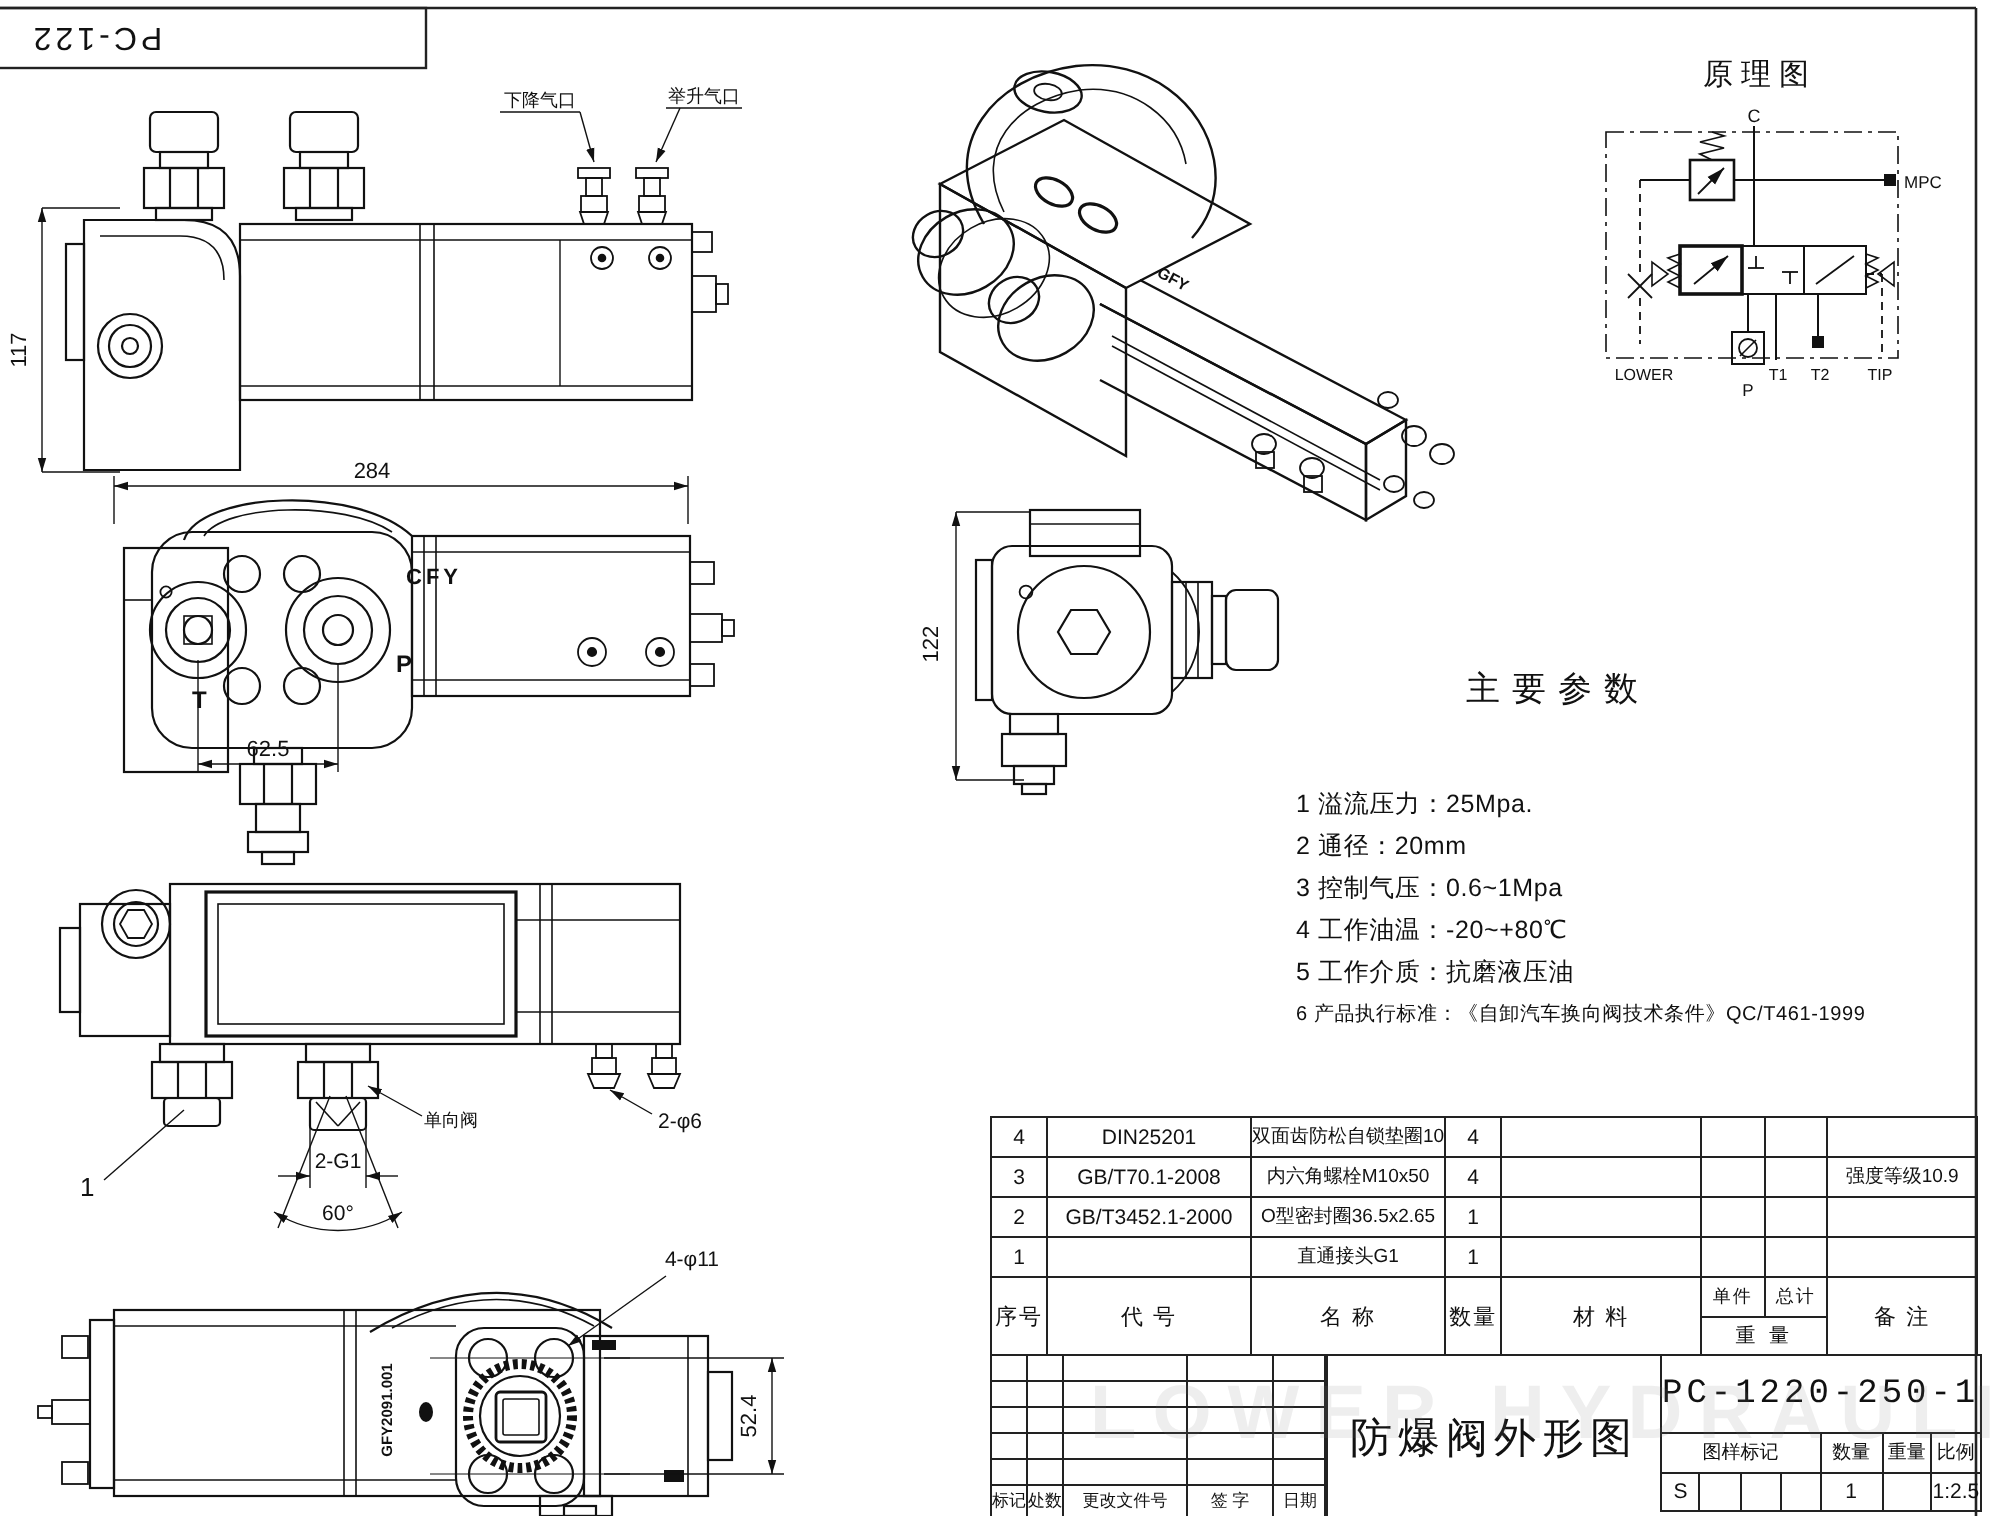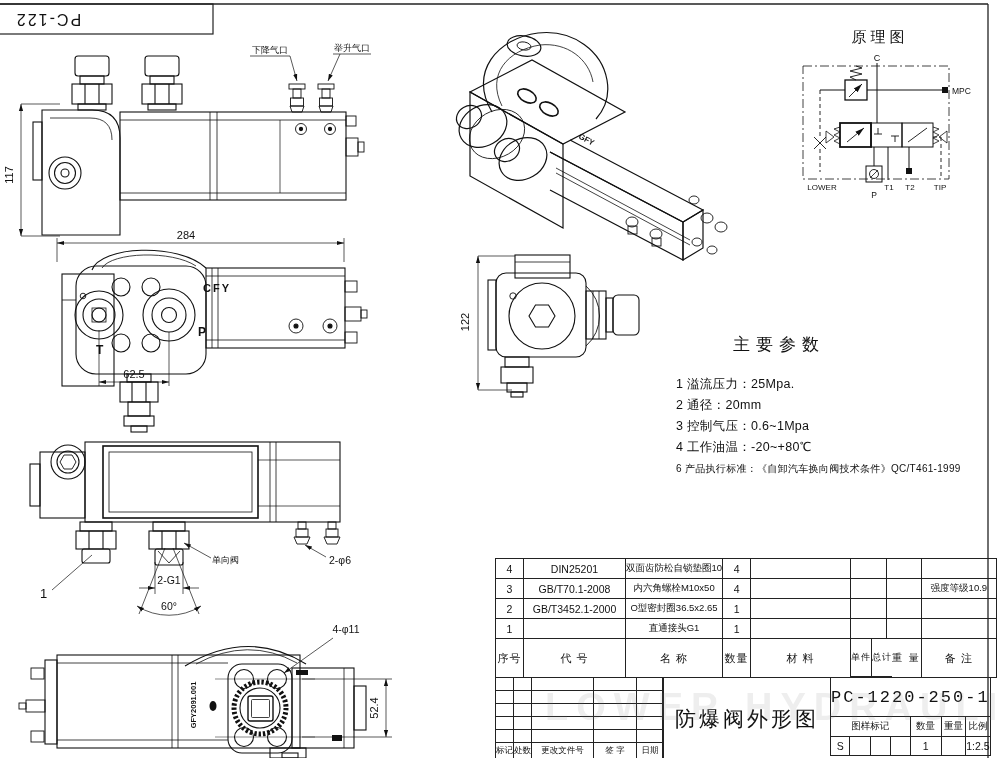--- a/index.html
+++ b/index.html
@@ -4,32 +4,32 @@
 <style>
   html,body{margin:0;padding:0;background:#888;}
   .sheet{
     position:relative;width:1000px;height:758px;background:#ffffff;
     overflow:hidden;font-family:"Liberation Sans",sans-serif;color:#111;
   }
   .sheet svg{position:absolute;left:0;top:0;}
   svg text{fill:#111;font-family:"Liberation Sans",sans-serif;}
   
   .params{position:absolute;left:648px;top:333px;width:345px;z-index:2;}
-  .params .p-title{font-size:17px;letter-spacing:6px;margin-left:85px;margin-bottom:18px;}
-  .params .p-line{font-size:12.5px;line-height:21px;white-space:nowrap;letter-spacing:0.3px;margin-left:28px;}
+  .params .p-title{font-size:17px;letter-spacing:6px;margin-left:85px;margin-bottom:36px;}
+  .params .p-line{font-size:12.5px;line-height:21px;white-space:nowrap;letter-spacing:0.3px;}
   .params .p-line-long{font-size:10px;}
   
   table{border-collapse:collapse;table-layout:fixed;background:transparent;}
   td{border:1px solid #222;padding:0;font-size:10.5px;text-align:center;
      vertical-align:middle;overflow:hidden;white-space:nowrap;color:#111;}
   .parts{position:absolute;left:495px;top:558px;z-index:1;}
   .parts td{height:19px;}
   .parts .hdr td{font-size:11px;letter-spacing:1px;}
   .parts .name-cell{font-size:9.5px;letter-spacing:0;}
-  .wt-wrap{display:flex;flex-direction:row;height:100%;}
+  .wt-wrap{display:flex;flex-direction:column;height:100%;}
   .wt-top{display:flex;border-bottom:1px solid #222;flex:1;}
   .wt-top span{flex:1;font-size:9px;display:flex;align-items:center;justify-content:center;}
   .wt-top span:first-child{border-right:1px solid #222;}
   .wt-bot{flex:1;display:flex;align-items:center;justify-content:center;font-size:10px;letter-spacing:2px;}
   .tblock{position:absolute;left:495px;top:677px;width:493px;height:81px;z-index:1;}
   .rev{position:absolute;left:0;top:0;border-radius:10px;}
   .rev td{height:12px;font-size:8.5px;}
   .rev .lbl td{height:15px;}
   .dtitle{position:absolute;left:167px;top:0;width:168px;height:81px;
     border:1px solid #222;border-right:none;display:flex;align-items:center;justify-content:center;
@@ -432,20 +432,21 @@
     <text x="940" y="190" font-size="8" text-anchor="middle" stroke="none">TIP</text>
   </g>
 </svg>
 
 <div class="params">
   <div class="p-title">主要参数</div>
   <div class="p-line">1 溢流压力：25Mpa.</div>
   <div class="p-line">2 通径：20mm</div>
   <div class="p-line">3 控制气压：0.6~1Mpa</div>
   <div class="p-line">4 工作油温：-20~+80℃</div>
+  <div class="p-line">5 工作介质：抗磨液压油</div>
   <div class="p-line p-line-long">6 产品执行标准：《自卸汽车换向阀技术条件》QC/T461-1999</div>
 </div>
 
 <table class="parts">
   <colgroup>
     <col style="width:28px">
         <col style="width:102px">
         <col style="width:97px">
         <col style="width:28px">
     <col style="width:100px">

